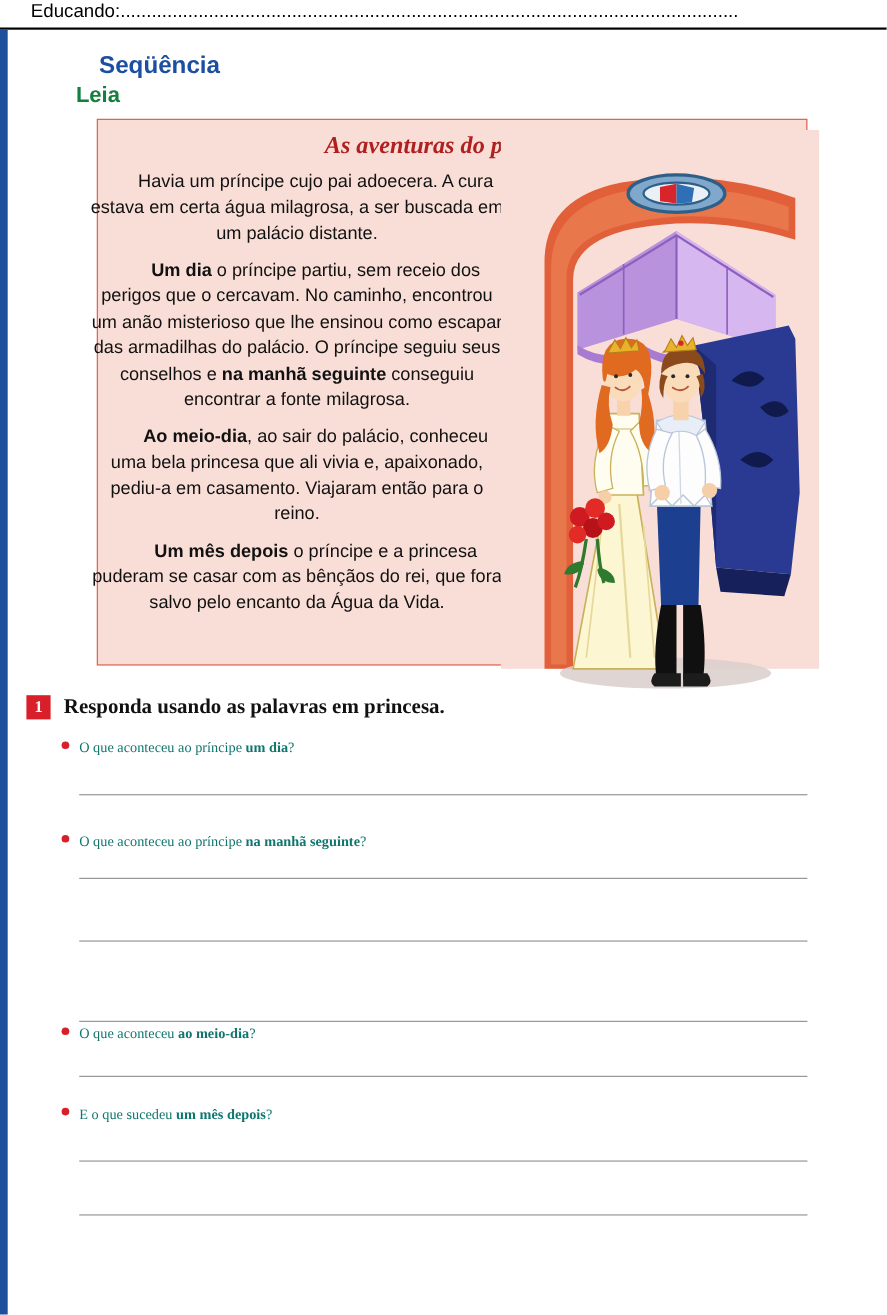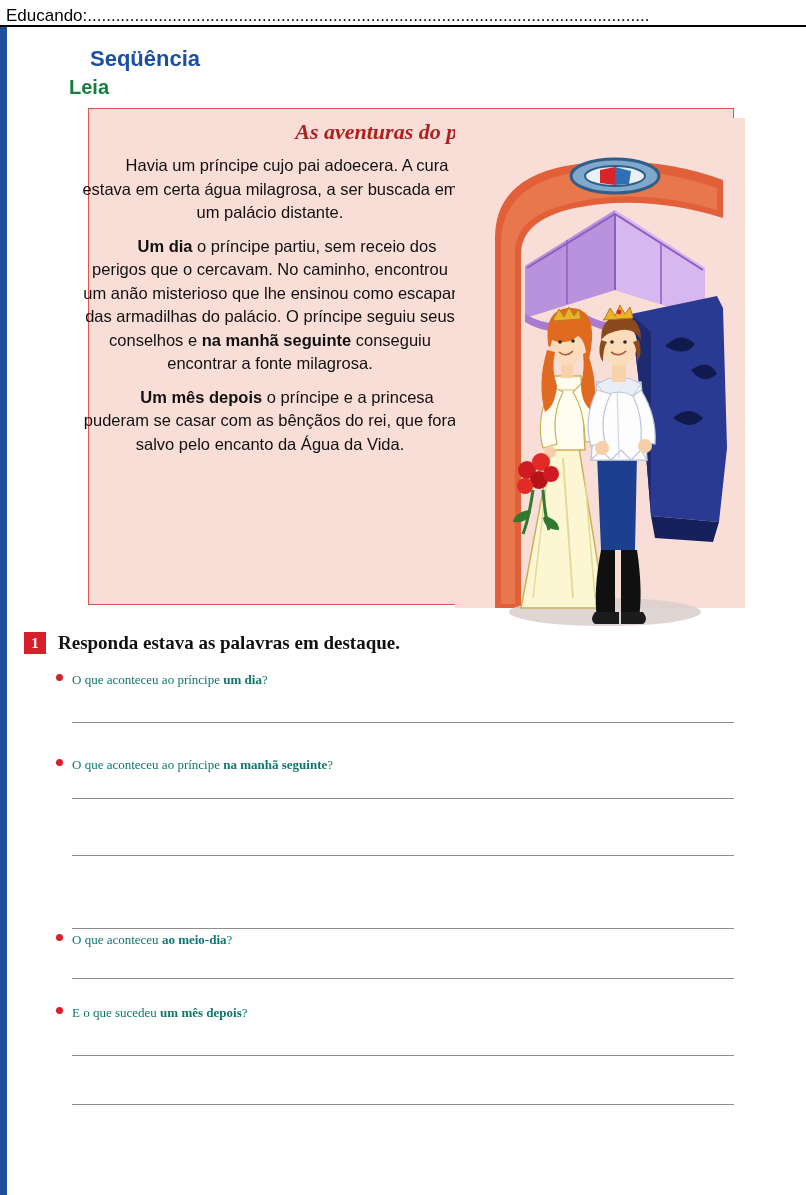--- a/index.html
+++ b/index.html
@@ -16,21 +16,21 @@
     overflow: hidden;
   }
 
   
   .header {
     position: absolute;
     left: 0; top: 0;
     width: 648px;
     height: 26px;
     display: flex;
-    align-items: flex-end;
+    padding-left: 22px;
   }
   .header-label {
     font-size: 17px;
     font-family: "Liberation Sans", sans-serif;
     color: #000;
     padding-left: 6px;
     line-height: 20px;
   }
   .header-dots {
     flex: 1;
@@ -181,20 +181,21 @@
 <div class="left-bar"></div>
 
 <div class="sequencia">Seqüência</div>
 <div class="leia">Leia</div>
 
 <div class="textbox"></div>
 <div class="story-title">As aventuras do príncipe</div>
 <div class="story-body" id="story-body">
     <p><span>Havia um príncipe cujo pai adoecera. A cura estava em certa água milagrosa, a ser buscada em um palácio distante.</span></p>
     <p><b>Um dia</b><span> o príncipe partiu, sem receio dos perigos que o cercavam. No caminho, encontrou um anão misterioso que lhe ensinou como escapar das armadilhas do palácio. O príncipe seguiu seus conselhos e </span><b>na manhã seguinte</b><span> conseguiu encontrar a fonte milagrosa.</span></p>
+    <p><b>Ao meio-dia</b><span>, ao sair do palácio, conheceu uma bela princesa que ali vivia e, apaixonado, pediu-a em casamento. Viajaram então para o reino.</span></p>
     <p><b>Um mês depois</b><span> o príncipe e a princesa puderam se casar com as bênçãos do rei, que fora salvo pelo encanto da Água da Vida.</span></p>
   </div>
 
 <div class="illo">
 <svg width="290" height="560" viewBox="0 0 290 560" xmlns="http://www.w3.org/2000/svg">
 
   <rect x="0" y="0" width="290" height="490" fill="#f8ded7"></rect>
 
   <g>
 
@@ -301,21 +302,21 @@
     <circle cx="170" cy="224" r="1.8" fill="#2a2a2a"></circle>
     <path d="M156 234 q8 6 15 -1" stroke="#b4543b" stroke-width="1.6" fill="none"></path>
 
     <path d="M150 200 l5 -10 l5 8 l5 -11 l5 9 l5 -7 l3 11 l-30 2 Z" fill="#e9b22a" stroke="#b1801a" stroke-width="1"></path>
     <circle cx="164" cy="194" r="2.4" fill="#d8242b"></circle>
   </g>
 </svg>
 </div>
 
 <div class="q-num">1</div>
-<div class="q-text">Responda estava as palavras em destaque.</div>
+<div class="q-text">Responda usando as palavras em princesa.</div>
 
 <div id="exercise-items">
     <div class="item" style="top: 672px;"><span class="bullet"></span><span>O que aconteceu ao príncipe </span><b>um dia</b><span>?</span></div>
     <div class="line" style="top: 722px;"></div>
     <div class="item" style="top: 757px;"><span class="bullet"></span><span>O que aconteceu ao príncipe </span><b>na manhã seguinte</b><span>?</span></div>
     <div class="line" style="top: 798px;"></div>
     <div class="line" style="top: 855px;"></div>
     <div class="item" style="top: 932px;"><span class="bullet"></span><span>O que aconteceu </span><b>ao meio-dia</b><span>?</span></div>
     <div class="line" style="top: 928px;"></div>
     <div class="line" style="top: 978px;"></div>

